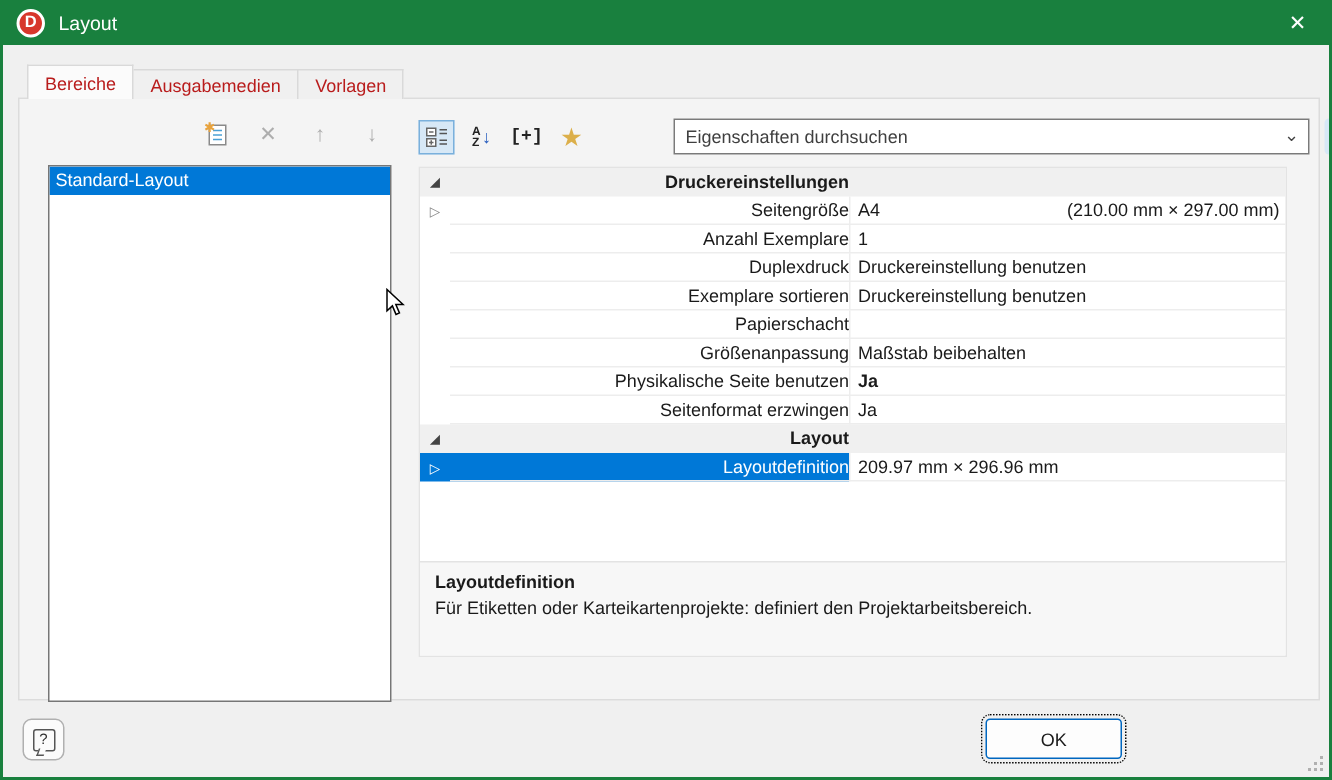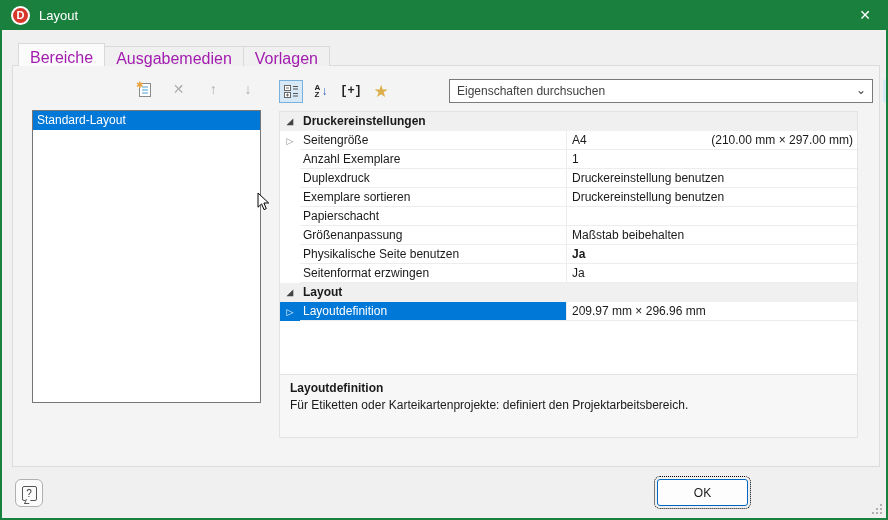--- a/index.html
+++ b/index.html
@@ -12,37 +12,37 @@
               display:flex; align-items:center; color:#fff; }
   .app-logo { width:19px; height:19px; margin-left:11px; border-radius:50%; background:#d7372b;
               border:2px solid #fff; color:#fff; font-weight:bold; font-size:11px;
               display:flex; align-items:center; justify-content:center; }
   .win-title { margin-left:9px; font-size:13px; }
   .close-btn { margin-left:auto; width:46px; height:30px; display:flex; align-items:center;
                justify-content:center; font-size:14px; color:#fff; cursor:default; }
 
   
   .tabs { position:absolute; left:16px; top:43px; display:flex; align-items:flex-end; height:23px; z-index:3; }
-  .tab { padding:3px 11px 4px 11px; font-size:16px; color:#a21caf; background:#f0f0f0;
+  .tab { padding:3px 11px 4px 11px; font-size:12px; color:#b91c1c; background:#f0f0f0;
          border:1px solid #d9d9d9; border-bottom:none; margin-right:-1px; height:20px; }
   .tab.active { background:#fbfbfb; height:23px; padding-top:5px; position:relative; z-index:4; }
 
   
   .pane { position:absolute; left:10px; top:65px; width:868px; height:402px;
           background:#f4f4f4; border:1px solid #dcdcdc; }
 
   
   .list-toolbar { position:absolute; left:130px; top:77px; width:128px; height:24px;
                   display:flex; justify-content:space-between; align-items:center; }
   .tool-ic { width:24px; height:22px; display:flex; align-items:center; justify-content:center;
              font-size:14px; color:#9a9a9a; }
   .tool-ic.disabled { color:#aeaeae; }
 
   
-  .listbox { position:absolute; left:30px; top:110px; width:229px; height:293px;
+  .listbox { position:absolute; left:30px; top:110px; width:229px; height:358px;
              background:#fff; border:1px solid #767676; overflow:hidden; }
   .list-item { height:19px; font-size:12px; line-height:19px; padding-left:4px; color:#1a1a1a; }
   .list-item.selected { background:#0078d7; color:#fff; }
 
   
   .props-toolbar { position:absolute; left:277px; top:79px; height:24px; display:flex; align-items:center; }
   .view-btn { width:24px; height:23px; display:flex; align-items:center; justify-content:center; margin-right:6px; }
   .view-btn.selected { background:#d7e8f6; border:1px solid #7ab0dc; }
   .az-sort { display:flex; align-items:center; }
   .az-sort .letters { display:flex; flex-direction:column; font-size:8px; font-weight:bold; color:#222; line-height:7px; }
@@ -62,21 +62,21 @@
 
   
   .grid-box { position:absolute; left:277px; top:111px; width:579px; height:327px;
               background:#fff; border:1px solid #e3e3e3; }
   .grid-row { display:flex; height:19px; font-size:12px; line-height:18px; color:#1a1a1a; }
   .grid-row.category { background:#f0f0f0; font-weight:bold; }
   .cell-gutter { width:20px; flex:none; display:flex; align-items:center; justify-content:center;
                  font-size:8px; color:#444; }
   .cell-gutter .collapsed { color:#8a8a8a; font-size:9px; }
   .cell-name { width:266px; flex:none; padding-left:3px; border-bottom:1px solid #ededed;
-               overflow:hidden; white-space:nowrap; }
+               overflow:hidden; white-space:nowrap;text-align:right; }
   .cell-name.cat { border-bottom:none; }
   .cell-value { flex:1; display:flex; padding:0 4px 0 5px; border-bottom:1px solid #ededed;
                 border-left:1px solid #ededed; overflow:hidden; white-space:nowrap; }
   .cell-value.cat { border-left:none; border-bottom:none; }
   .cell-value .vr { margin-left:auto;text-align:center; }
   .grid-row.sel .cell-gutter, .grid-row.sel .cell-name { background:#0078d7; color:#fff; }
   .bold { font-weight:bold; }
 
   
   .desc { position:absolute; left:0; bottom:0; width:100%; height:63px; background:#f7f7f7;

